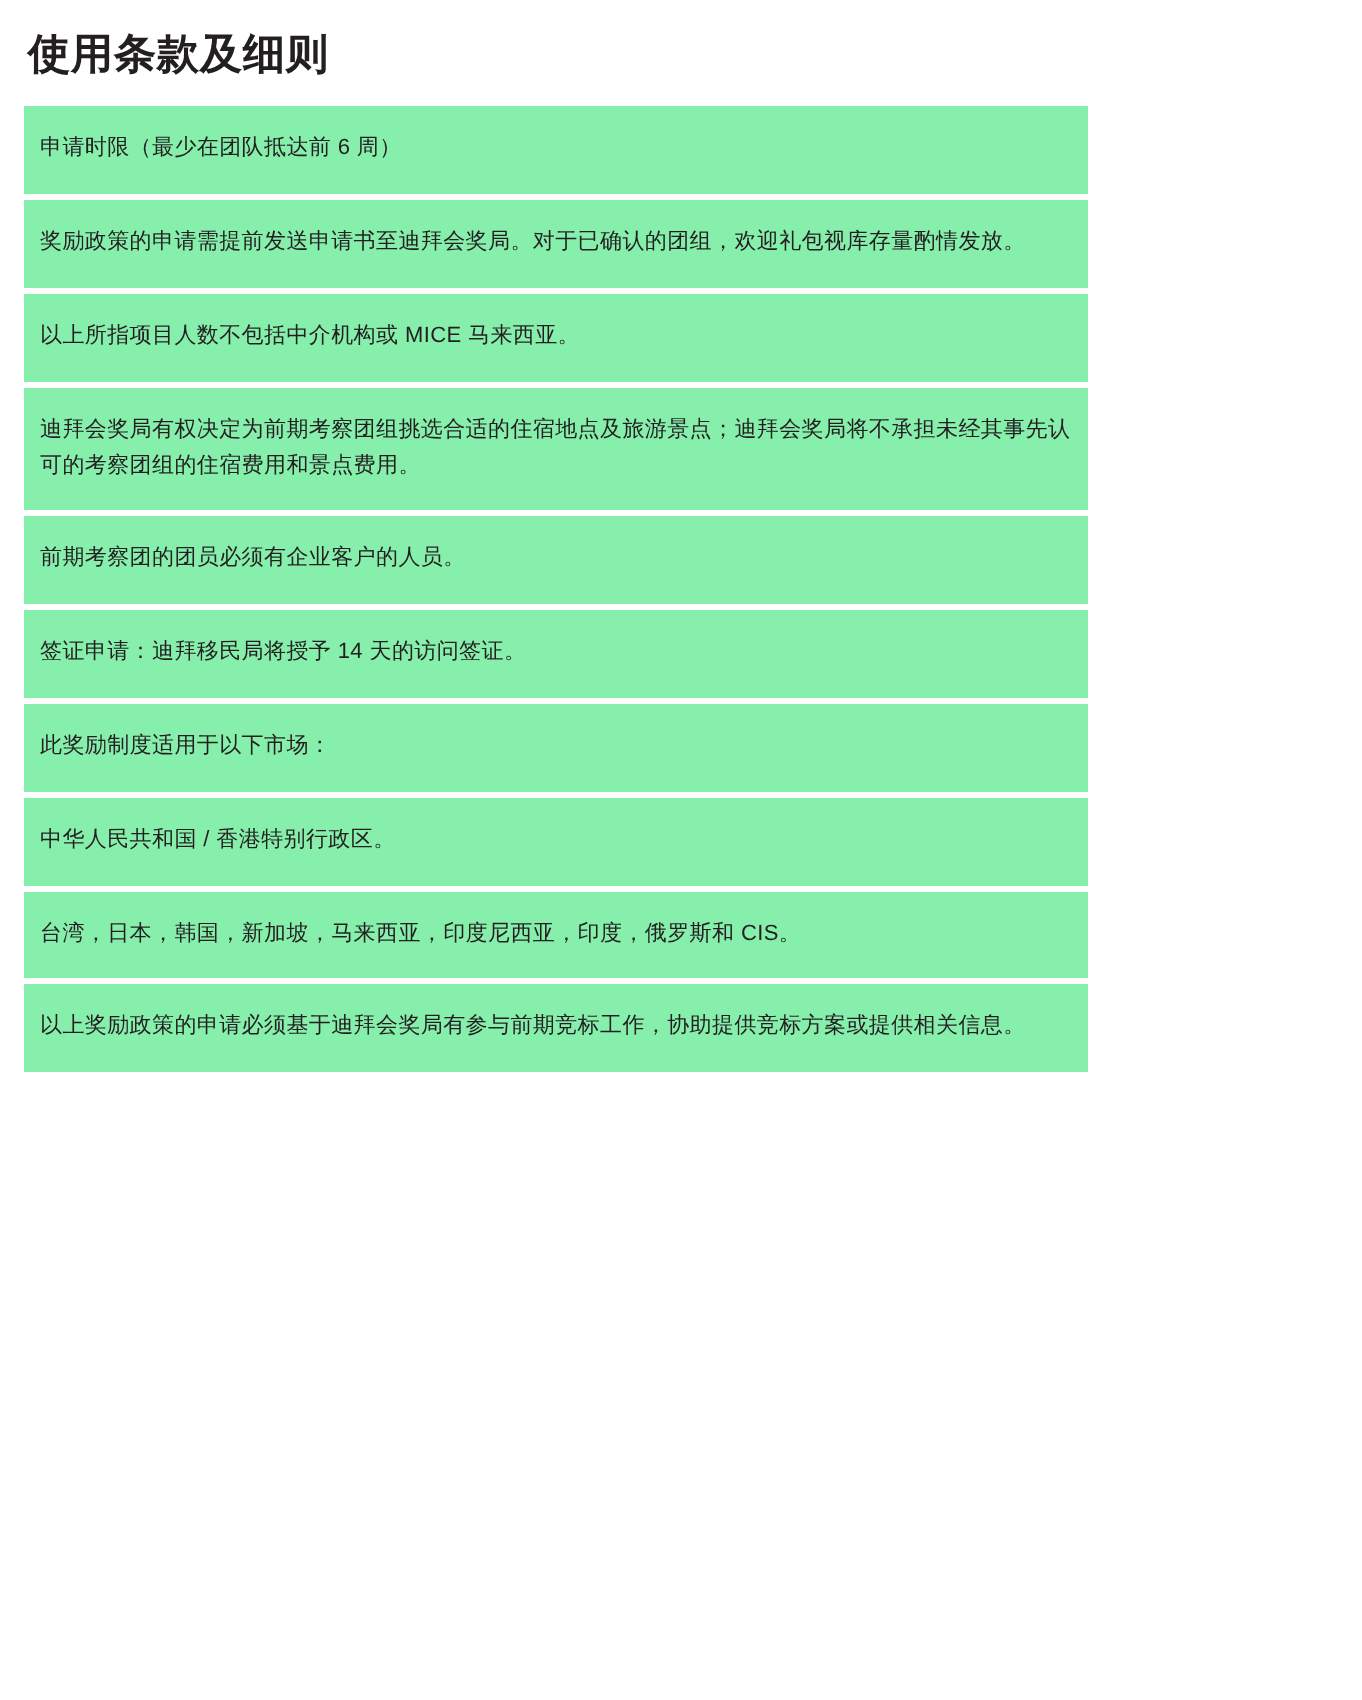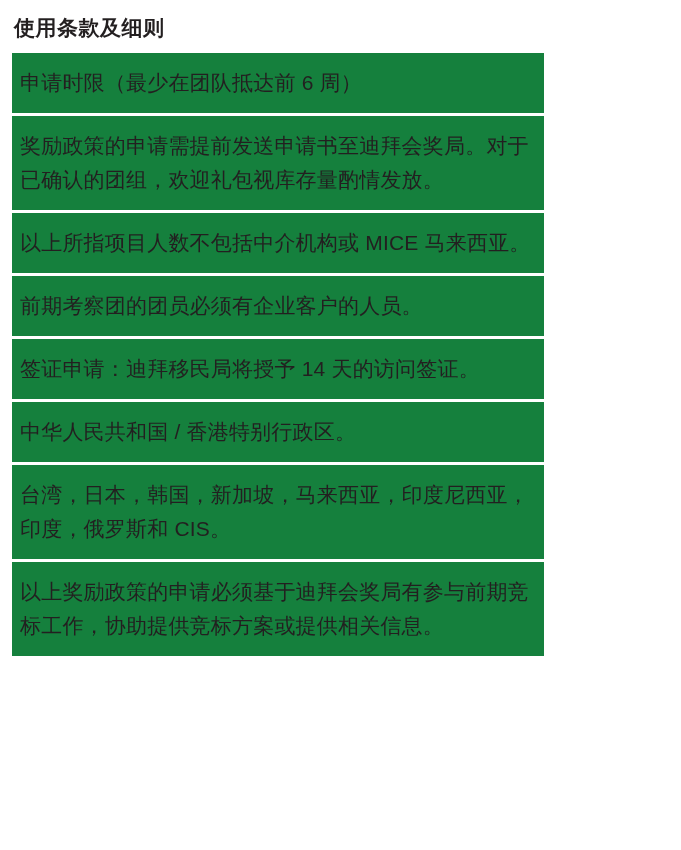--- a/index.html
+++ b/index.html
@@ -29,41 +29,43 @@
     padding: 14px 0 12px 2px;
     margin: 0;
     line-height: 1.3;
   }
   .terms-list {
     list-style: none;
     margin: 0;
     padding: 0;
   }
   .term-row {
-    background: #15803d;
+    background: #86efac;
     margin-bottom: 3px;
     padding: 13px 8px 13px 8px;
-    font-size: 21px;
+    font-size: 11px;
     line-height: 1.62;
     letter-spacing: 0.2px;
     color: #231f20;
     box-sizing: border-box;
   }
   .term-row.tall {
     padding-top: 13px;
   }
 </style>
 </head>
 <body>
 
 <div class="page">
   <h1 class="doc-title">使用条款及细则</h1>
   <ul class="terms-list">
     <li class="term-row">申请时限（最少在团队抵达前 6 周）</li>
     <li class="term-row tall">奖励政策的申请需提前发送申请书至迪拜会奖局。对于已确认的团组，欢迎礼包视库存量酌情发放。</li>
     <li class="term-row">以上所指项目人数不包括中介机构或 MICE 马来西亚。</li>
+    <li class="term-row tall">迪拜会奖局有权决定为前期考察团组挑选合适的住宿地点及旅游景点；迪拜会奖局将不承担未经其事先认可的考察团组的住宿费用和景点费用。</li>
     <li class="term-row">前期考察团的团员必须有企业客户的人员。</li>
     <li class="term-row">签证申请：迪拜移民局将授予 14 天的访问签证。</li>
+    <li class="term-row">此奖励制度适用于以下市场：</li>
     <li class="term-row">中华人民共和国 / 香港特别行政区。</li>
     <li class="term-row">台湾，日本，韩国，新加坡，马来西亚，印度尼西亚，印度，俄罗斯和 CIS。</li>
     <li class="term-row tall">以上奖励政策的申请必须基于迪拜会奖局有参与前期竞标工作，协助提供竞标方案或提供相关信息。</li>
   </ul>
 </div>
 
 </body></html>

